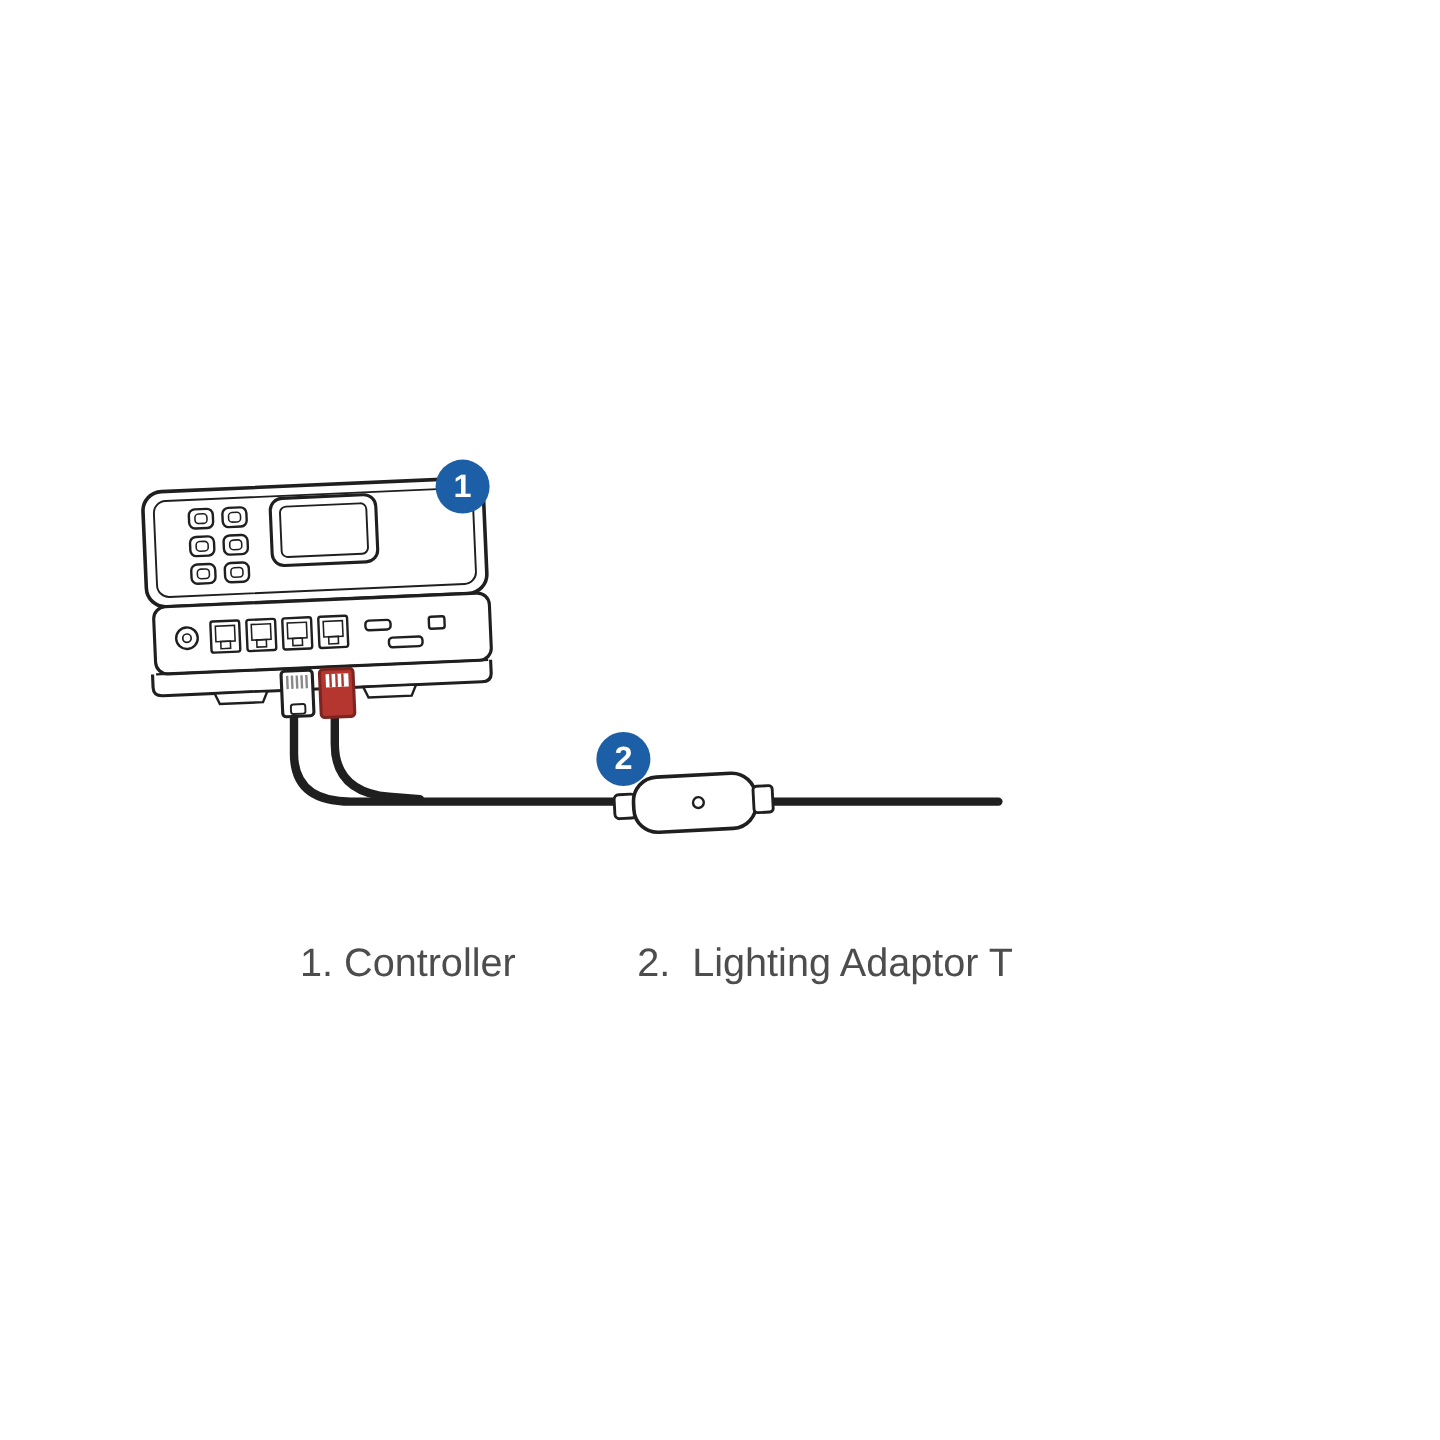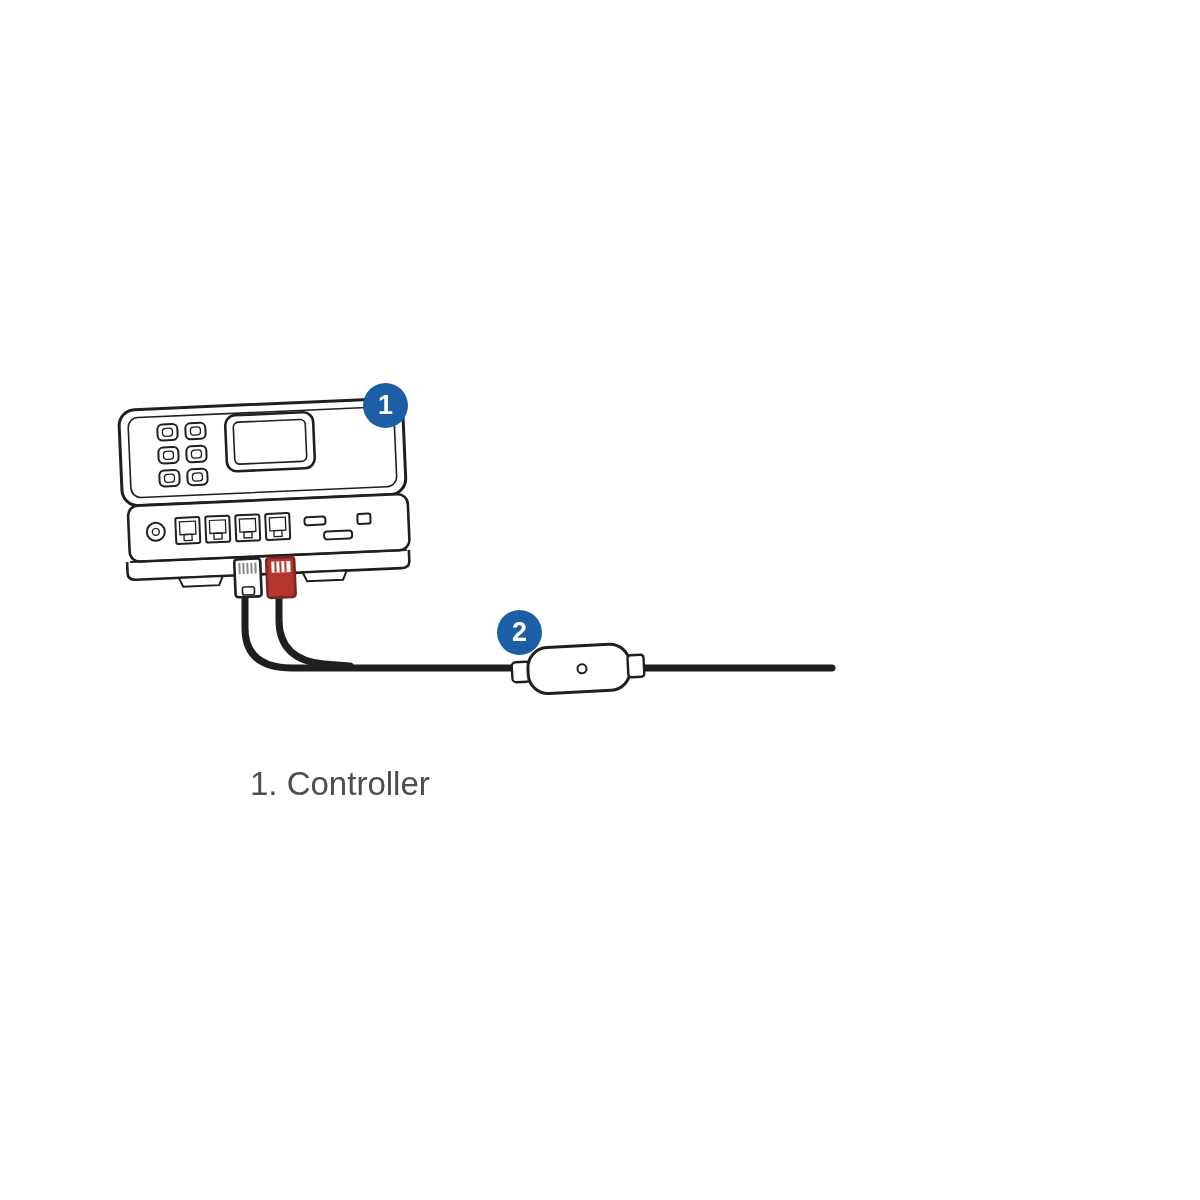--- a/index.html
+++ b/index.html
@@ -38,21 +38,21 @@
     left: 842px; top: 645px;
     font-size: 34px;
     font-weight: 700;
     color: var(--label-text, #1a1a1a);
     letter-spacing: 0.3px;
     white-space: nowrap;
   }
 
   .legend-item {
     position: absolute;
-    top: 765px;
+    top: 783px;
     font-size: 33px;
     font-weight: 400;
     color: var(--legend-text, #4d4d4d);
     white-space: pre;
   }
   .legend-item-1 { left: 250px; }
   .legend-item-2 { left: 531px; }
 </style>
 </head>
 <body>
@@ -158,14 +158,15 @@
 
   <div class="callout callout-1">
     <span>1</span>
   </div>
   <div class="callout callout-2">
     <span>2</span>
   </div>
 
 
   <div class="legend-item legend-item-1">1. Controller</div>
+  <div class="legend-item legend-item-2">2.  Lighting Adaptor T</div>
 
 </div>
 
 </body></html>

